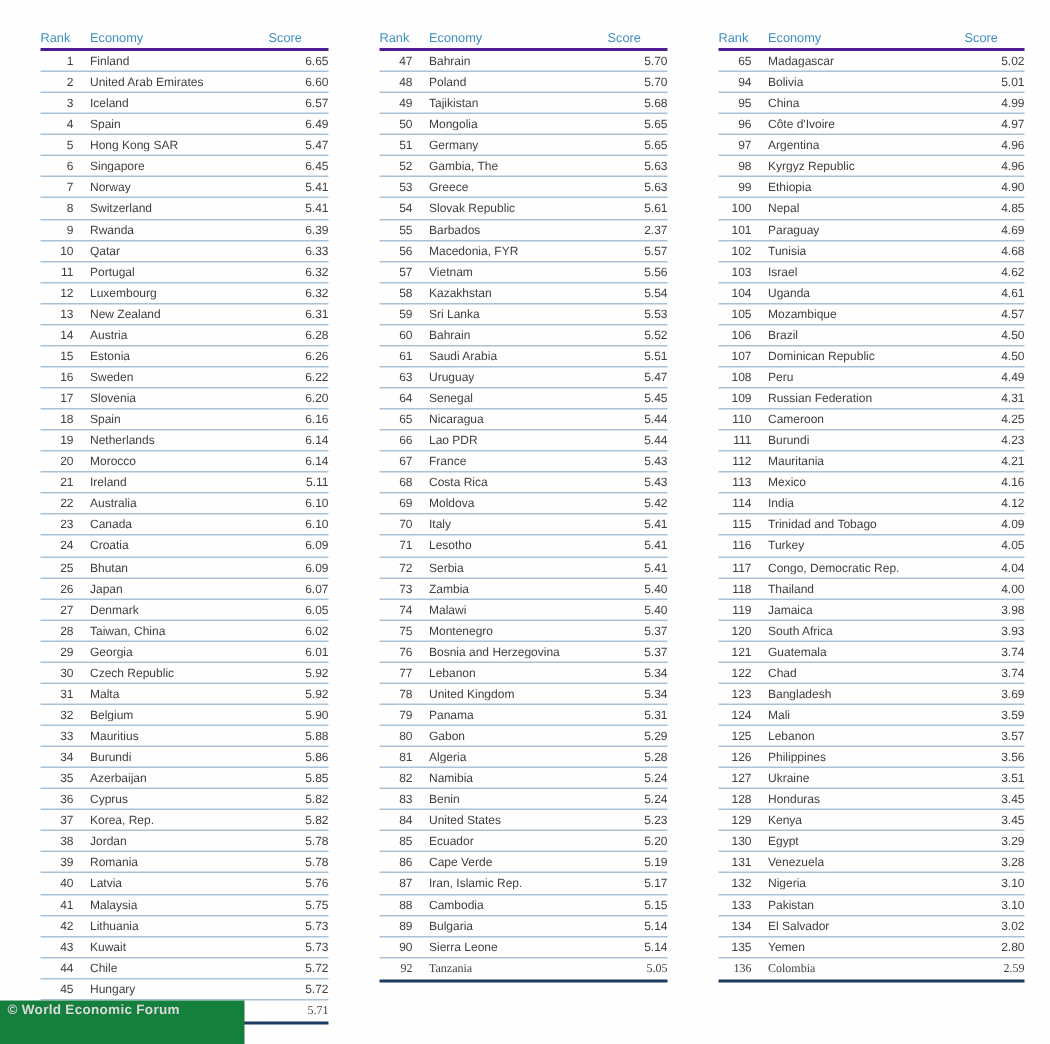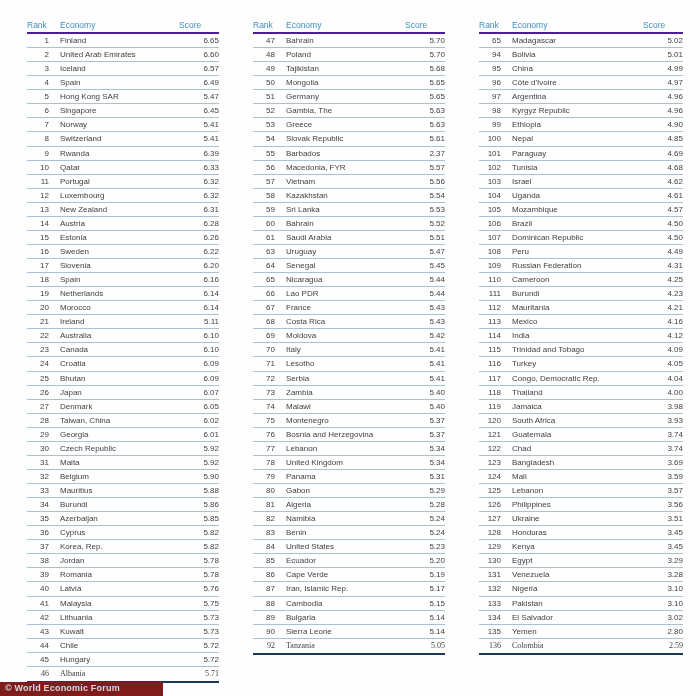--- a/index.html
+++ b/index.html
@@ -55,25 +55,25 @@
   }
   .row:last-child { border-bottom: none; font-family: Liberation Serif, serif; }
   .rank    { width: 22px; text-align: right; }
   .economy { flex: 1; margin-left: 11px; white-space: nowrap; overflow: hidden; }
   .score   { width: 40px; text-align: right; }
   .footer-bar {
     position: absolute;
     left: 0;
     bottom: 0;
     width: 163px;
-    height: 14px;
+    height: 29px;
     line-height: 13px;
     box-sizing: border-box;
     padding-left: 5px;
-    background: #7f1d1d;
+    background: #15803d;
     color: #d9d9d9;
     font-size: 9px;
     font-weight: bold;
     letter-spacing: 0.2px;
   }
 </style>
 </head>
 <body>
 
 <div class="tables-wrap">

